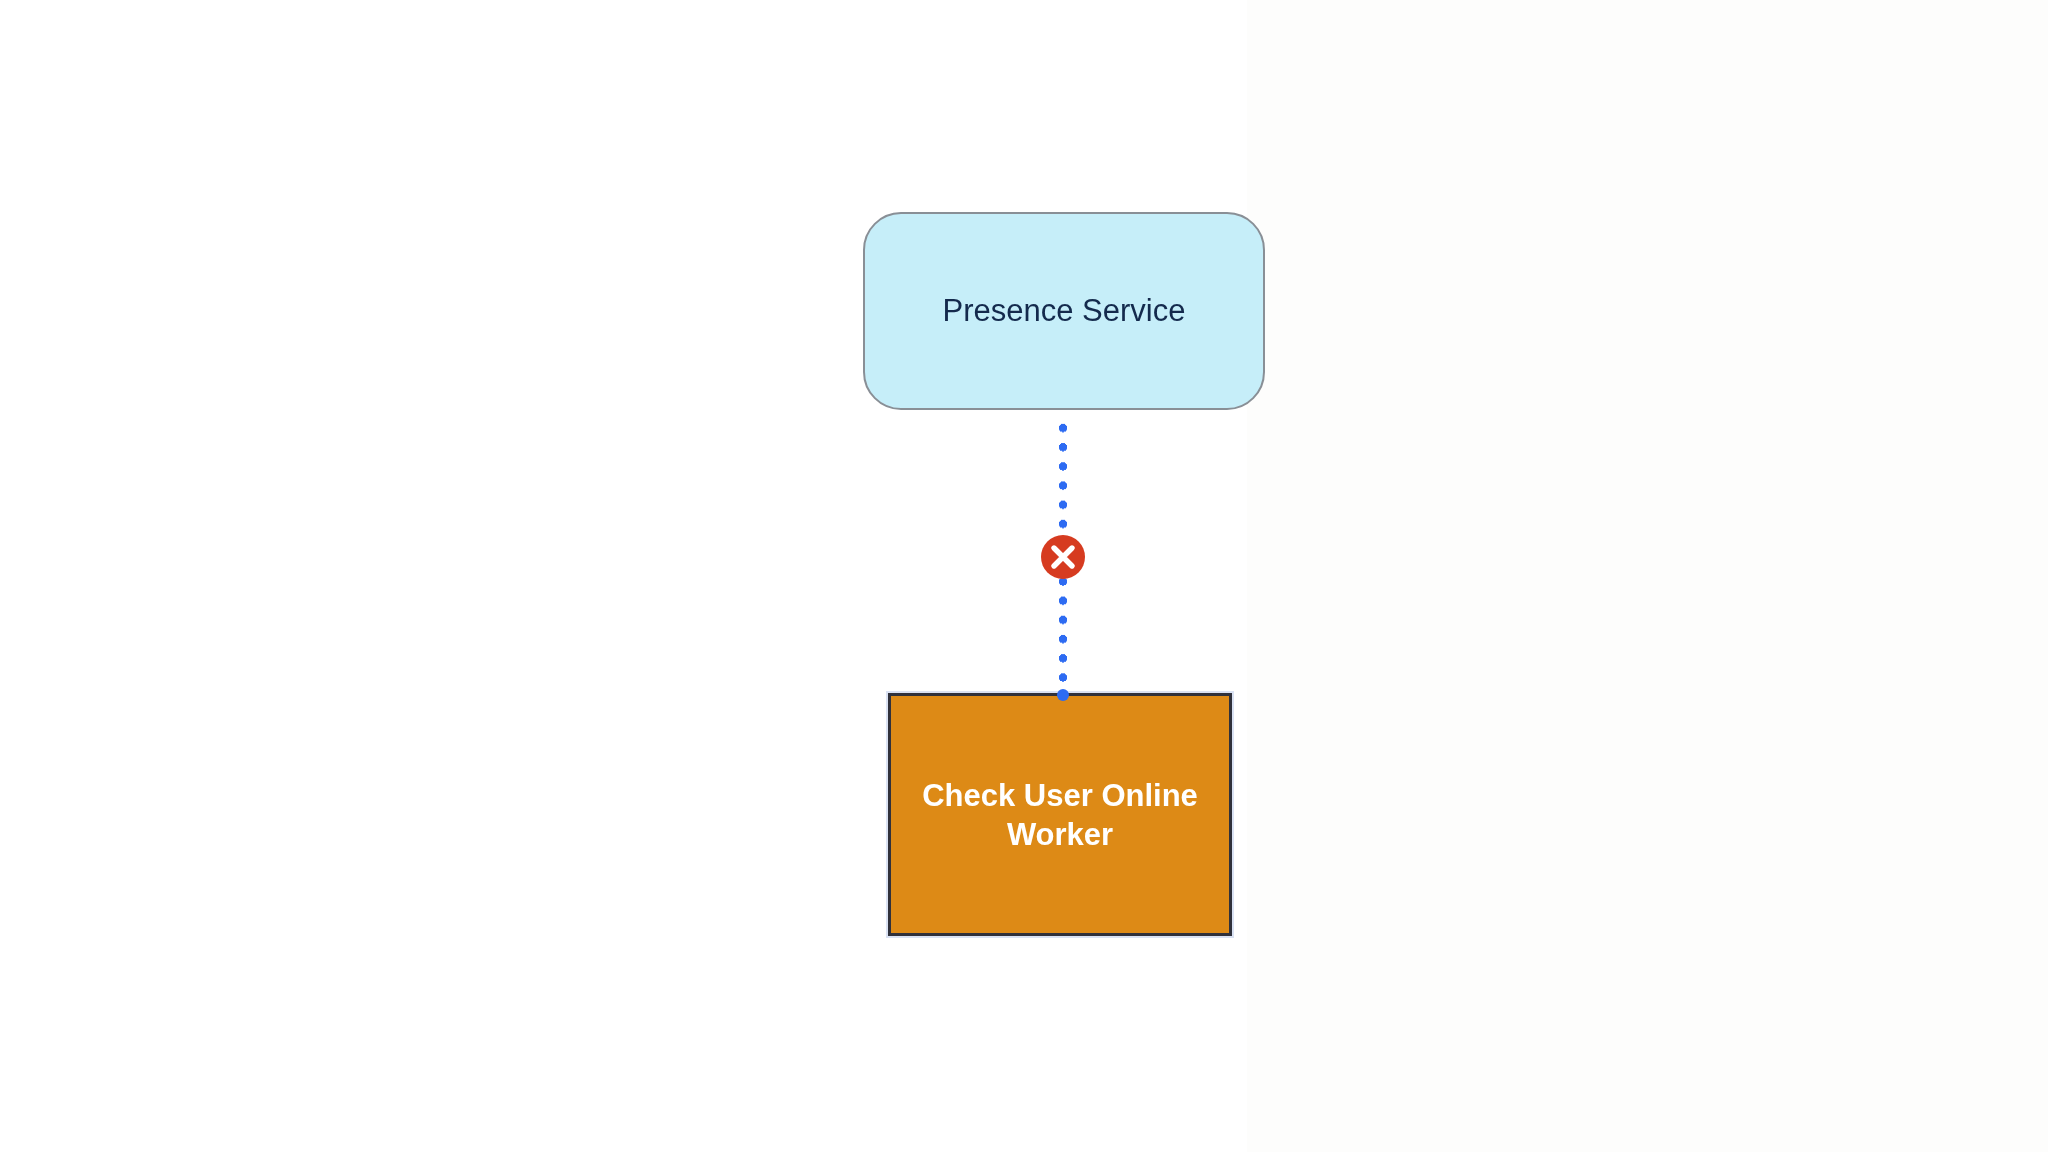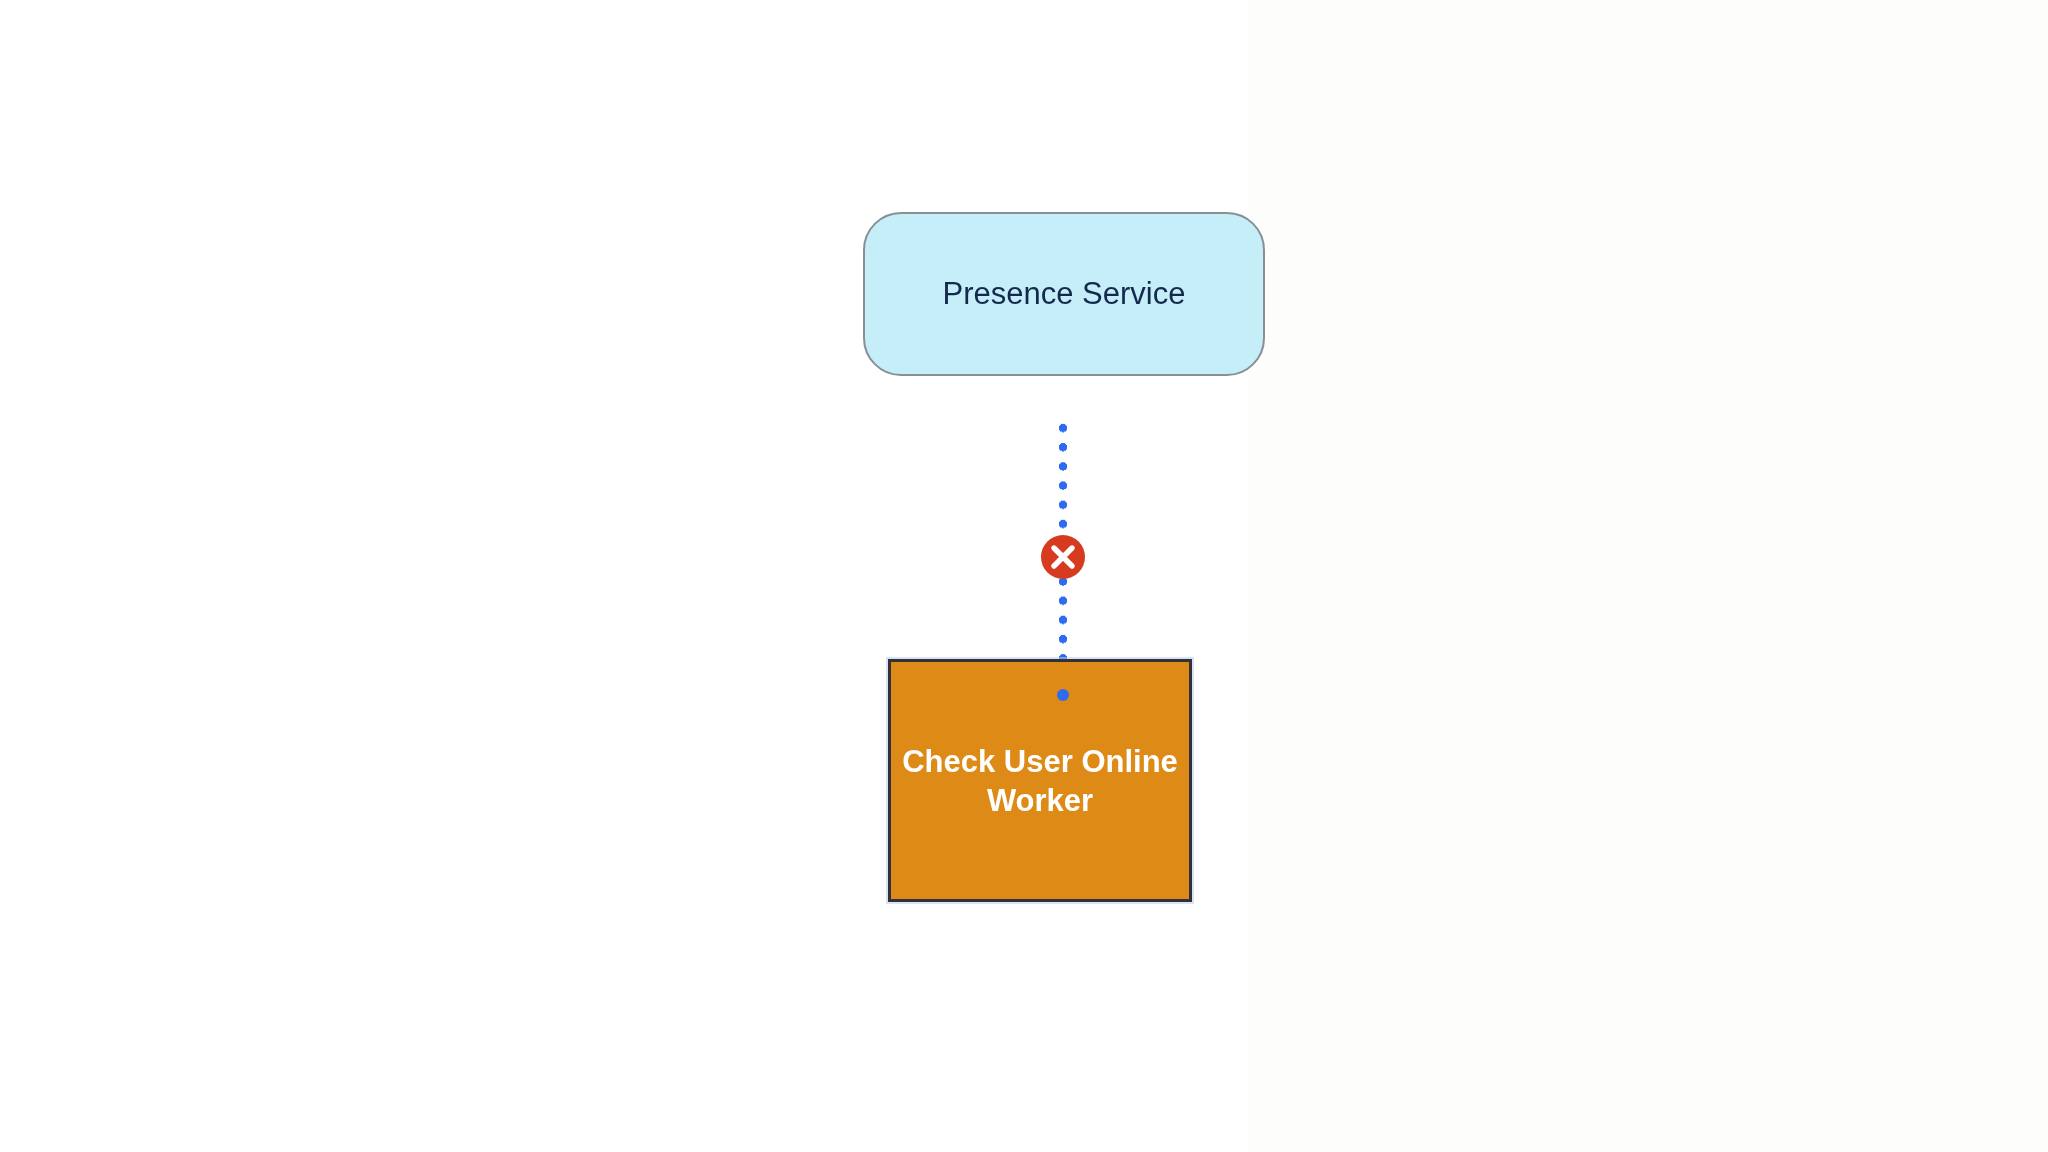--- a/index.html
+++ b/index.html
@@ -19,31 +19,31 @@
   .node {
     position: absolute;
     display: flex;
     align-items: center;
     justify-content: center;
     text-align: center;
     box-sizing: border-box;
   }
   .node-presence {
     left: 863px; top: 212px;
-    width: 402px; height: 164px;
+    width: 402px; height: 198px;
     background: #c6eef9;
     border: 2px solid #898f96;
     border-radius: 38px;
     color: #142a4d;
     font-size: 31px;
     font-weight: 400;
   }
   .node-worker {
-    left: 888px; top: 659px;
-    width: 304px; height: 243px;
+    left: 888px; top: 693px;
+    width: 344px; height: 243px;
     background: #dd8a16;
     border: 3px solid #30313b;
     box-shadow: 0 0 0 2px rgba(187, 203, 233, 0.55);
     color: #ffffff;
     font-size: 31px;
     font-weight: bold;
     line-height: 39px;
   }
   .node-worker .label { max-width: 312px; }
   .connector-line {

